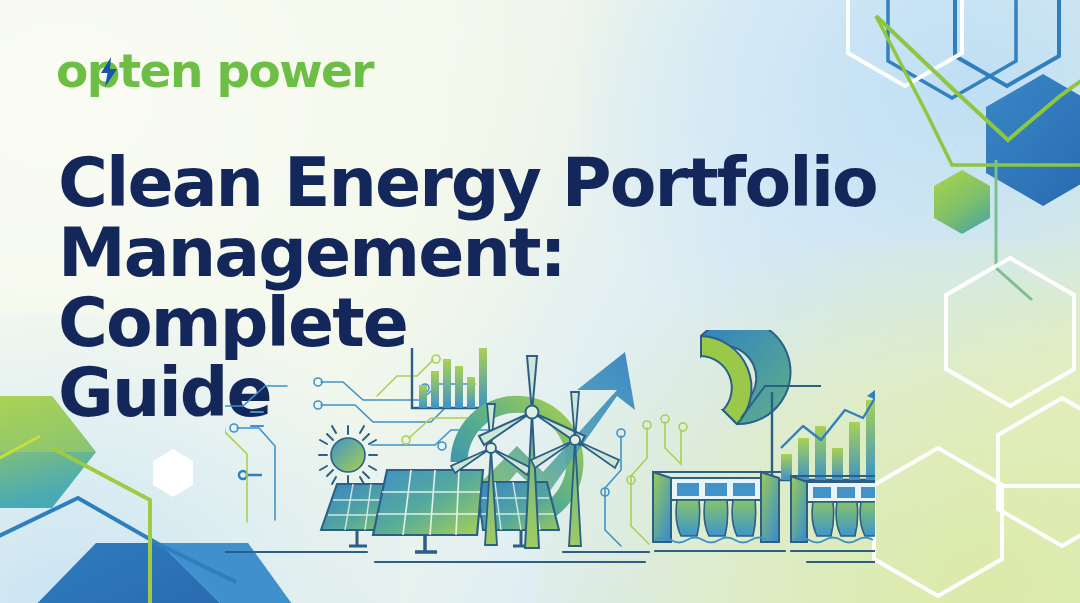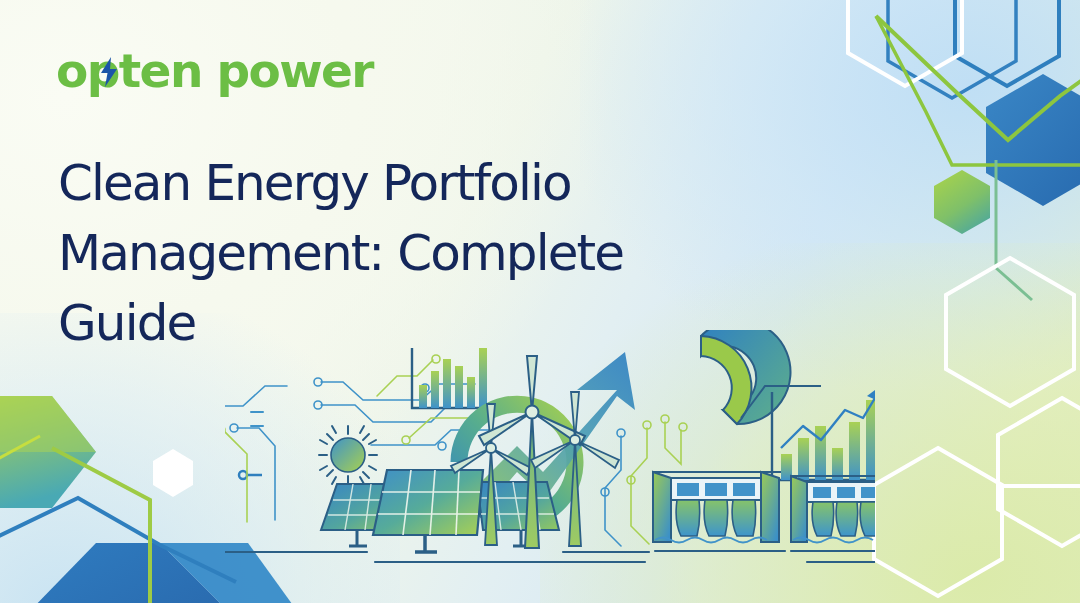--- a/index.html
+++ b/index.html
@@ -74,22 +74,22 @@
     width:20px; height:30px;
   }
 
   
   .headline {
     position:absolute;
     left:58px; top:148px;
     width:860px;
     color:#14275a;
     font-family:"DejaVu Sans", sans-serif;
-    font-weight:normal;
-    font-size:50px;
+    font-weight:bold;
+    font-size:68px;
     line-height:70px;
     letter-spacing:-1.9px;
     white-space:pre-line;
   }
 
   
   .illustration {
     position:absolute;
     left:225px; top:330px;
     width:650px; height:245px;

